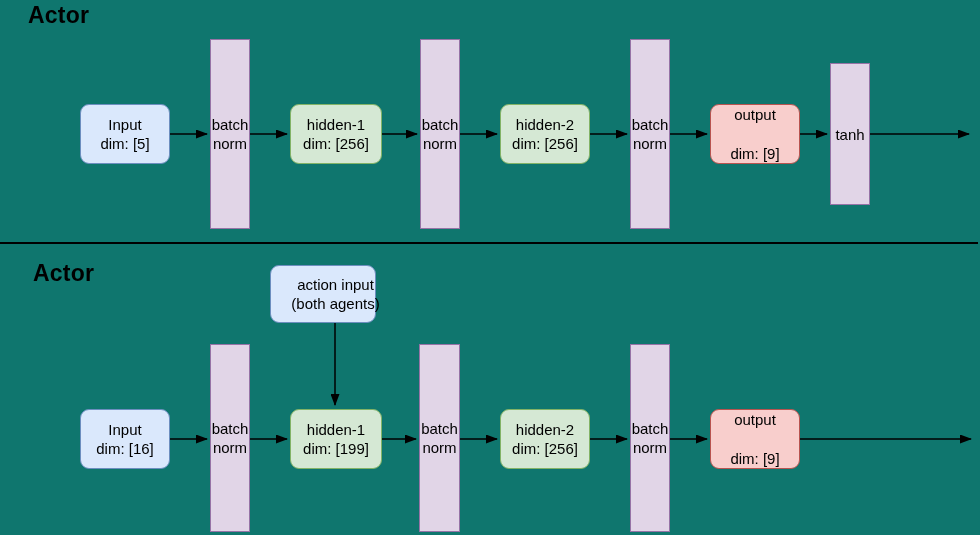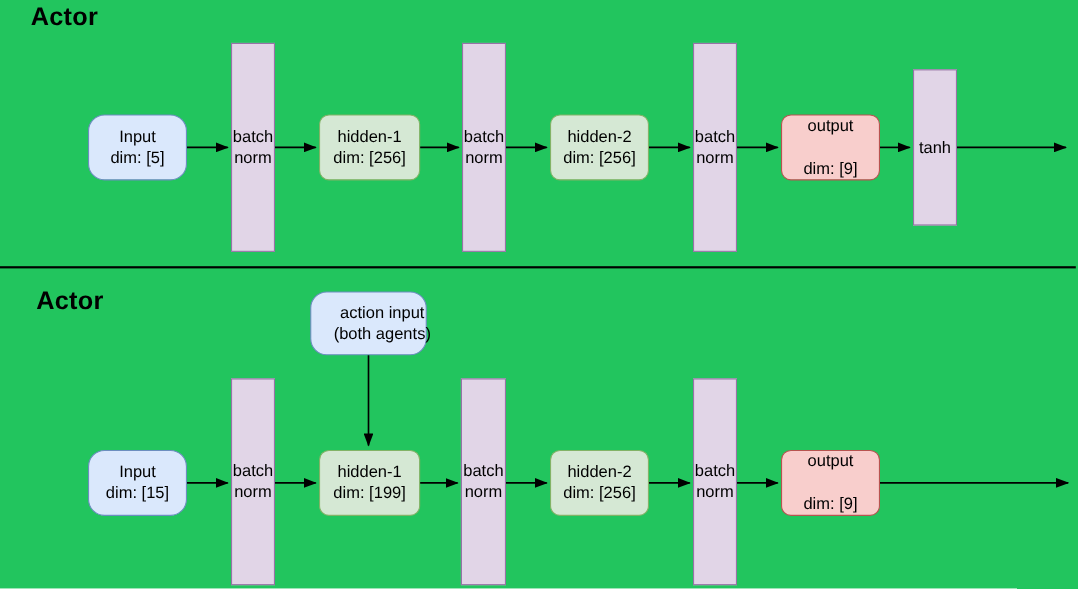--- a/index.html
+++ b/index.html
@@ -1,20 +1,20 @@
 <!DOCTYPE html>
 <html style="--input-fill: #dae8fc; --input-stroke: #6c8ebf; --hidden-fill: #d5e8d4; --hidden-stroke: #82b366; --batchnorm-fill: #e1d5e7; --batchnorm-stroke: #9673a6; --output-fill: #f8cecc; --output-stroke: #b85450; --arrow: #000000; --divider: #000000;"><head>
 <meta charset="utf-8">
 <style>
   html, body { margin: 0; padding: 0; background: #ffffff; }
   .canvas {
     position: relative;
     width: 980px;
     height: 535px;
-    background: #22c55e;
+    background: #0f766e;
     font-family: "Liberation Sans", sans-serif;
     color: #000;
     overflow: hidden;
   }
   .section-title {
     position: absolute;
     font-size: 23px;
     font-weight: bold;
     letter-spacing: 0.2px;
   }
@@ -27,21 +27,21 @@
     justify-content: center;
     text-align: center;
     font-size: 15px;
     line-height: 19px;
     white-space: nowrap;
   }
   .rounded {
     border-radius: 9px;
     border: 1.6px solid;
   }
-  .blue   { background: var(--input-fill, #dae8fc);     border-color: var(--input-stroke, #6c8ebf); border-radius: 15px; }
+  .blue   { background: var(--input-fill, #dae8fc);     border-color: var(--input-stroke, #6c8ebf); }
   .green  { background: var(--hidden-fill, #d5e8d4);    border-color: var(--hidden-stroke, #82b366); }
   .red    { background: var(--output-fill, #f8cecc);    border-color: var(--output-stroke, #b85450); justify-content: space-between; }
   .bar {
     border: 1.6px solid;
     background: var(--batchnorm-fill, #e1d5e7);
     border-color: var(--batchnorm-stroke, #9673a6);
   }
   .divider {
     position: absolute;
     left: 0;
@@ -102,28 +102,28 @@
   </div>
 
   <div class="node bar" style="left:830px; top:63px; width:40px; height:142px;">
     <span>tanh</span>
   </div>
 
   <div class="divider"></div>
 
   <div class="section-title" style="left:33px; top:260px;">Actor</div>
 
-  <div class="node rounded blue" style="left:282px; top:265px; width:106px; height:58px;padding-left:25px;">
+  <div class="node rounded blue" style="left:270px; top:265px; width:106px; height:58px;padding-left:25px;">
     <span>action input</span>
     <span>(both agents)</span>
   </div>
 
   <div class="node rounded blue" style="left:80px; top:409px; width:90px; height:60px;">
     <span>Input</span>
-    <span>dim: [15]</span>
+    <span>dim: [16]</span>
   </div>
 
   <div class="node bar" style="left:210px; top:344px; width:40px; height:188px;">
     <span>batch</span>
     <span>norm</span>
   </div>
 
   <div class="node rounded green" style="left:290px; top:409px; width:92px; height:60px;">
     <span>hidden-1</span>
     <span>dim: [199]</span>

